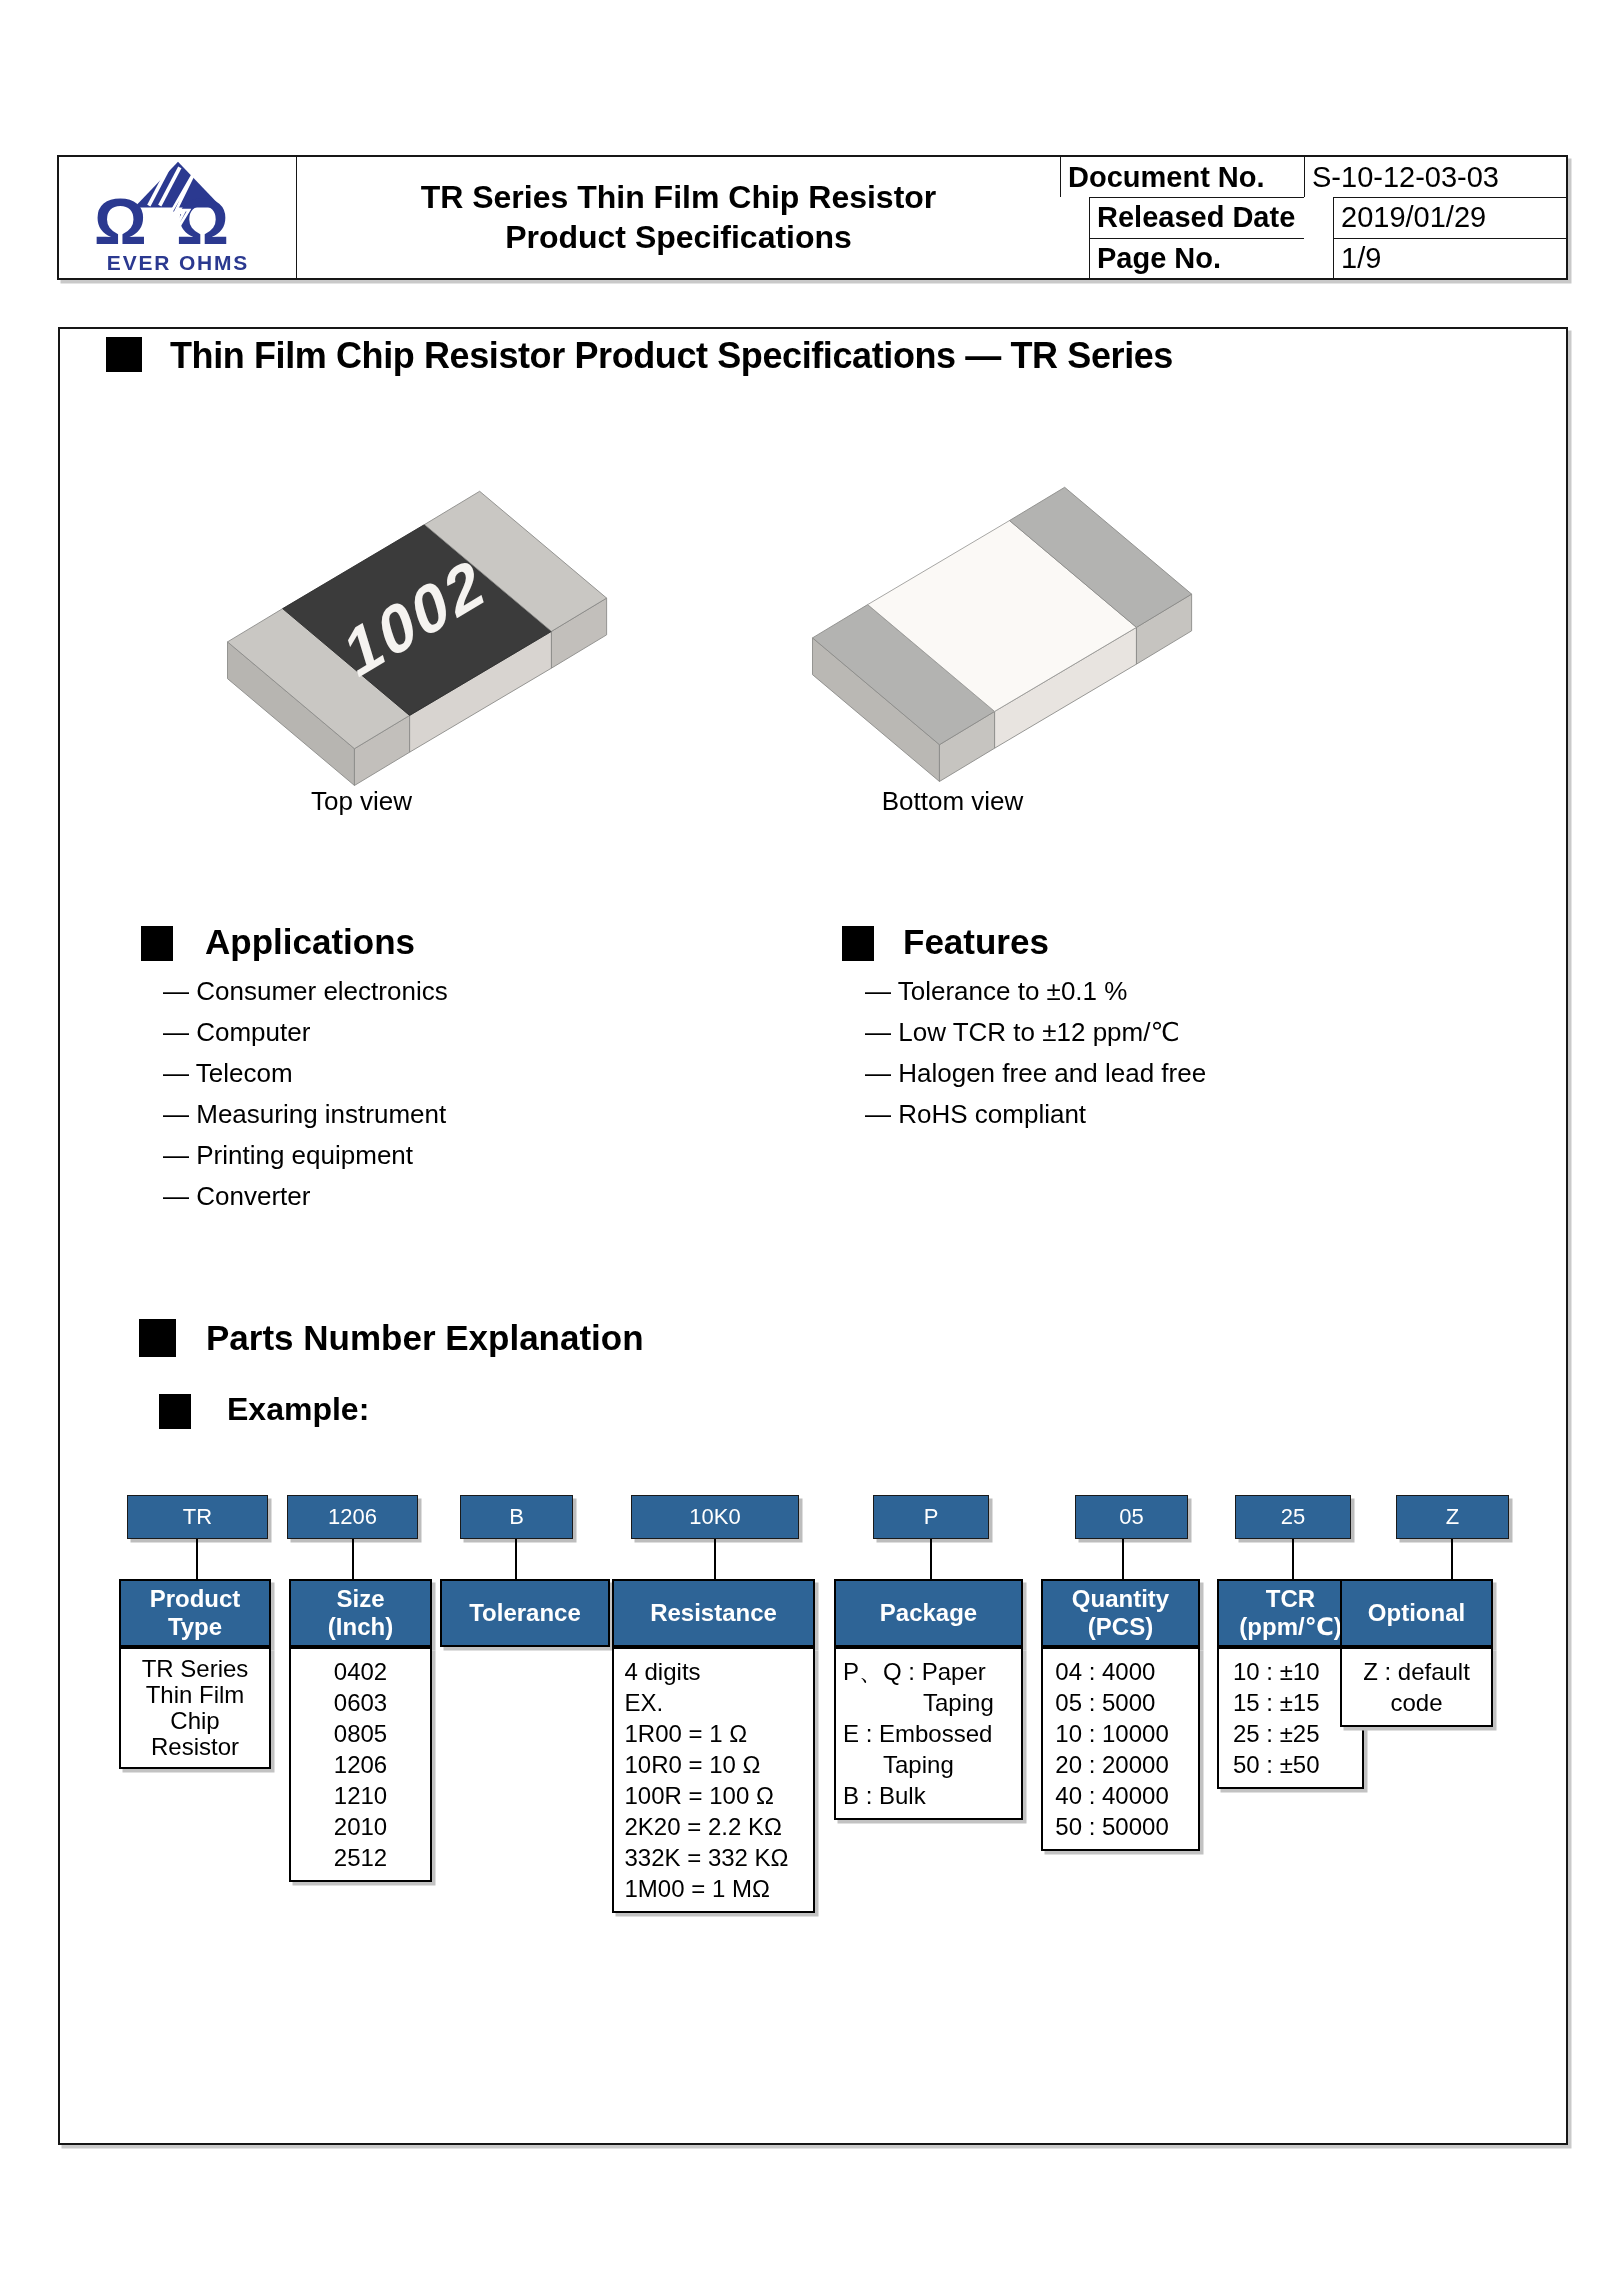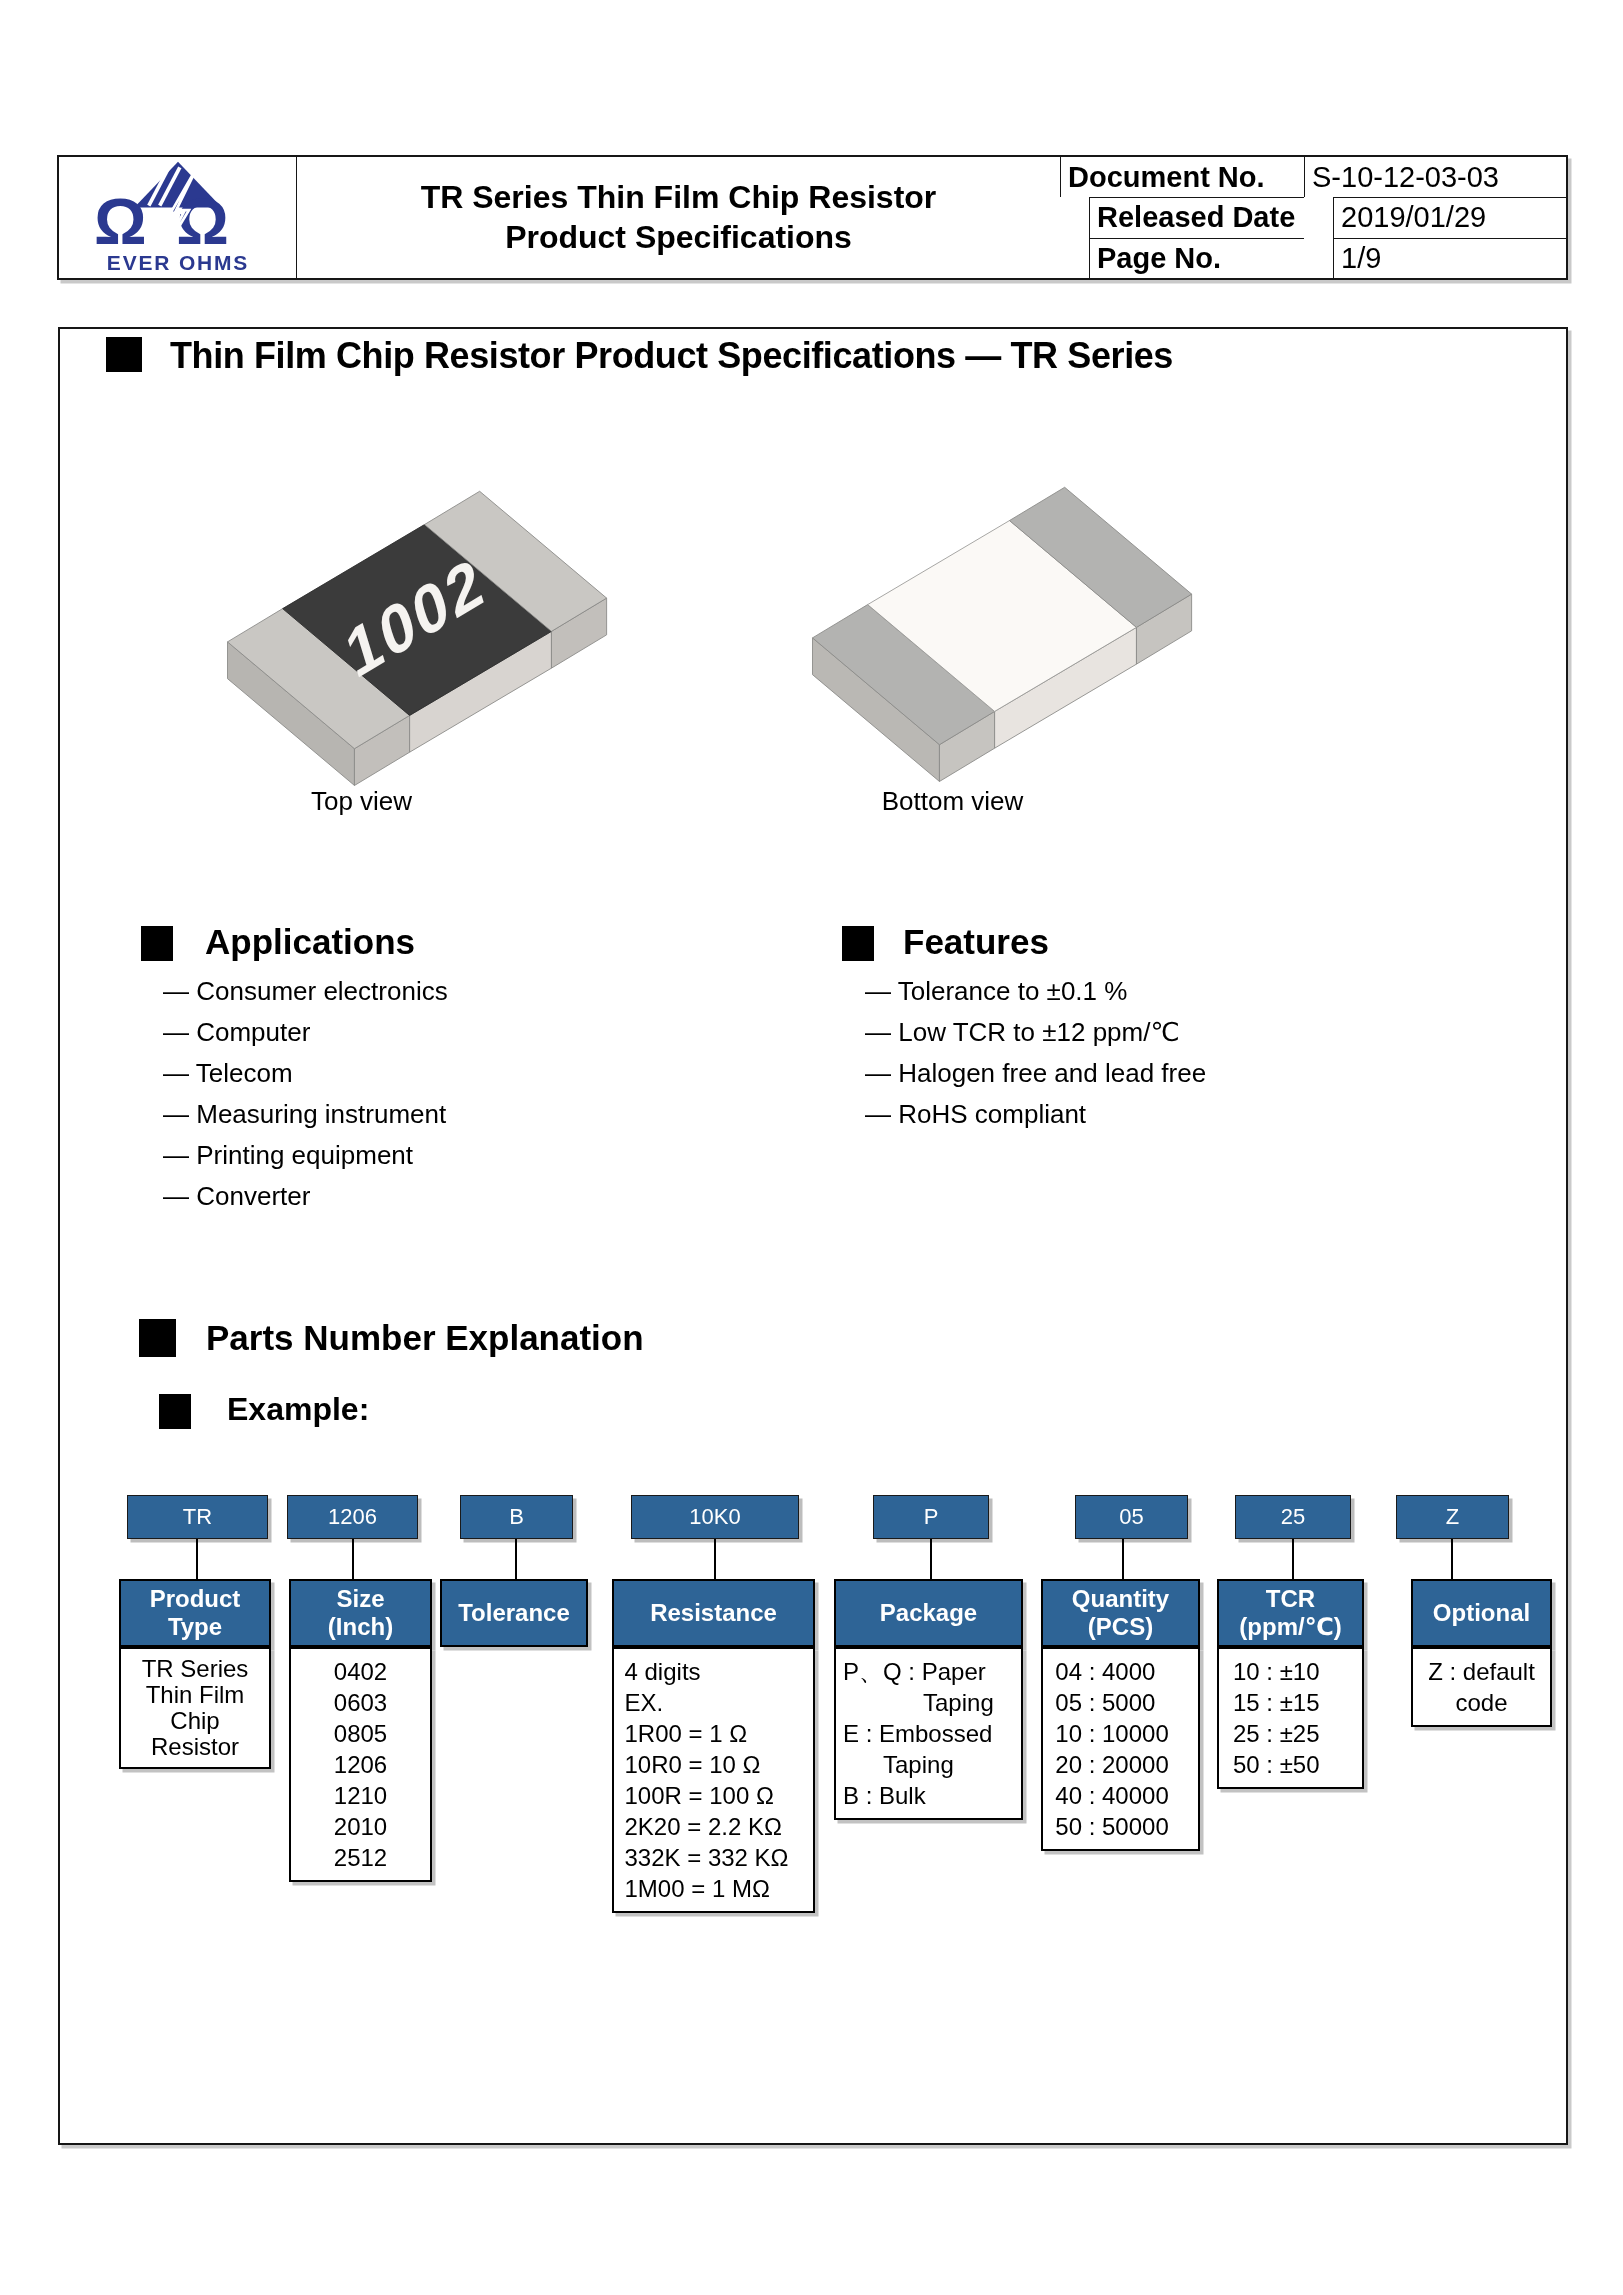--- a/index.html
+++ b/index.html
@@ -176,21 +176,21 @@
     <div class="pn-head">Size
 (Inch)</div>
     <div class="pn-detail c-center">0402
 0603
 0805
 1206
 1210
 2010
 2512</div>
   </div>
-  <div class="pn-col col3" style="left:440px;width:148px;">
+  <div class="pn-col col3" style="left:440px;width:170px;">
     <div class="pn-head">Tolerance</div>
   </div>
   <div class="pn-col col4" style="left:612px;width:203px;">
     <div class="pn-head">Resistance</div>
     <div class="pn-detail">4 digits
 EX.
 1R00 = 1 Ω
 10R0 = 10 Ω
 100R = 100 Ω
 2K20 = 2.2 KΩ
@@ -216,20 +216,20 @@
 50 : 50000</div>
   </div>
   <div class="pn-col col7" style="left:1217px;width:147px;">
     <div class="pn-head">TCR
 (ppm/℃)</div>
     <div class="pn-detail">10 : ±10
 15 : ±15
 25 : ±25
 50 : ±50</div>
   </div>
-  <div class="pn-col col8" style="left:1411px;width:141px;">
+  <div class="pn-col col8" style="left:1340px;width:153px;">
     <div class="pn-head">Optional</div>
     <div class="pn-detail c-center">Z : default
 code</div>
   </div>
 
 </div>
 
 
 </body></html>

